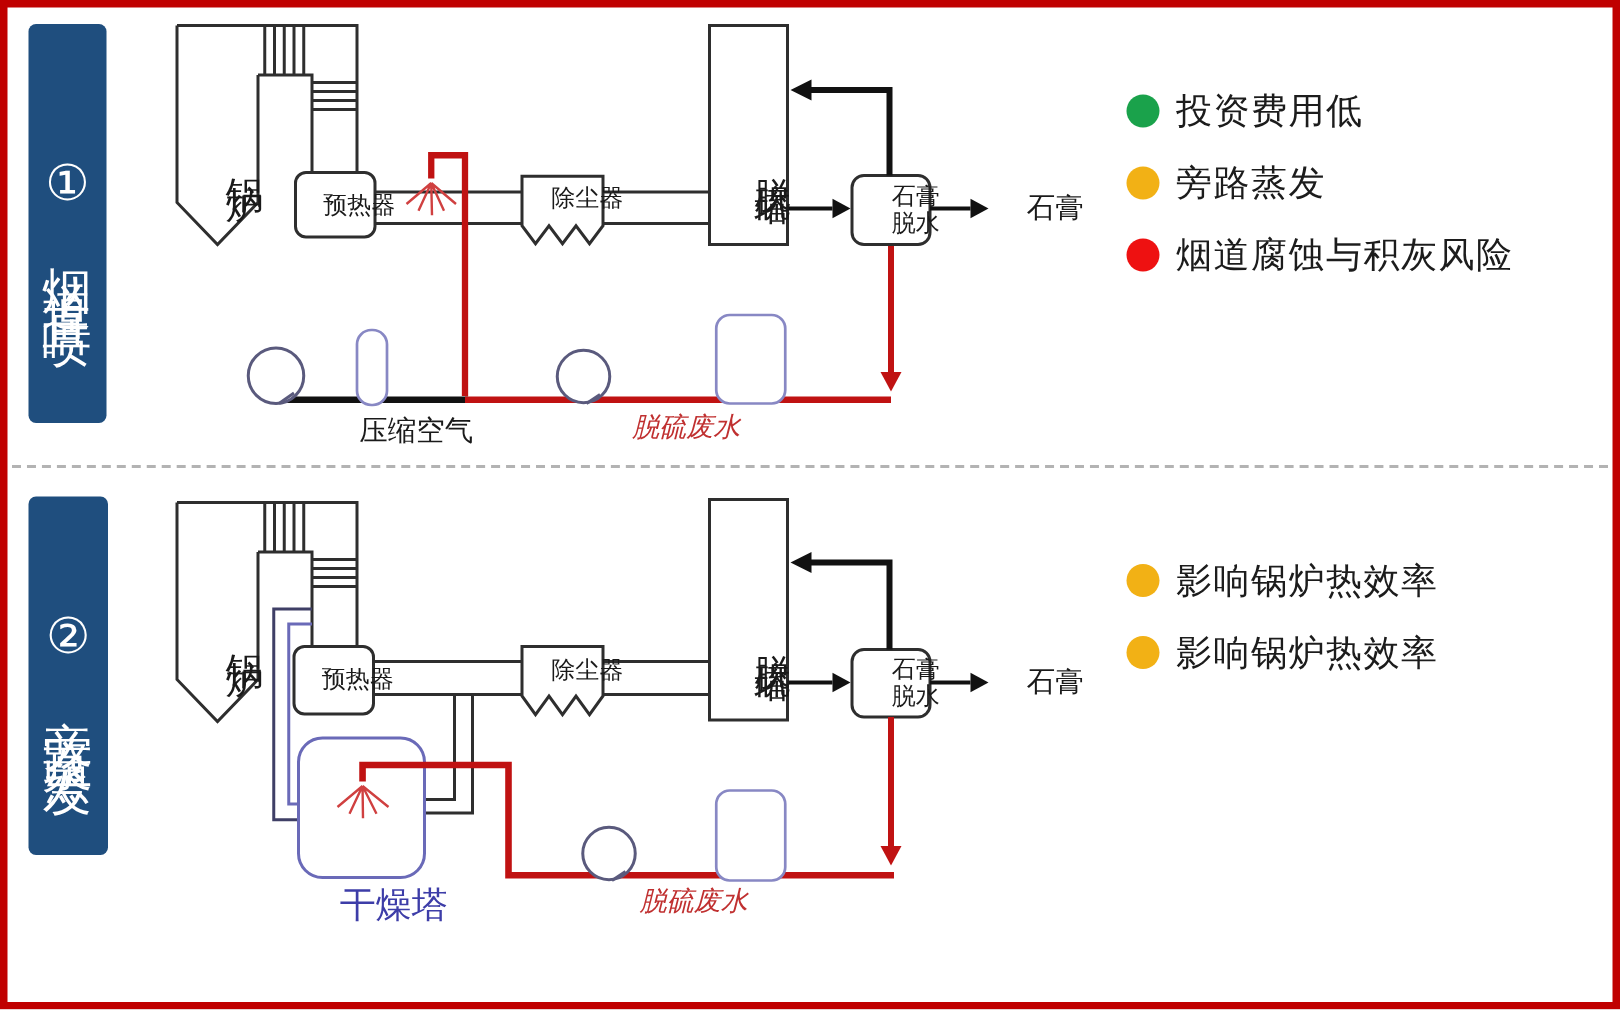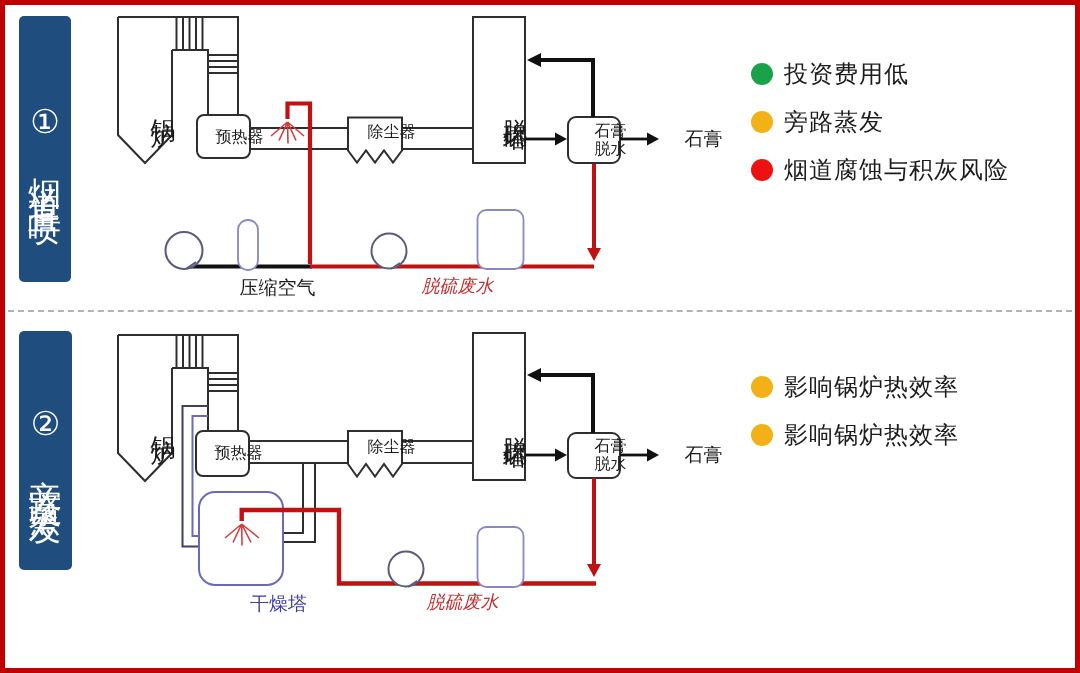--- a/index.html
+++ b/index.html
@@ -23,21 +23,21 @@
   .lbl{
     position:absolute;z-index:4;transform:translate(-50%,-50%);
     color:#1a1a1a;white-space:nowrap;text-align:left;line-height:1.12;padding-left:33px;
   }
   .v-lbl{writing-mode:vertical-rl;text-orientation:upright;}
   .boiler-lbl{font-size:25px;letter-spacing:3px;}
   .tower-lbl{font-size:24px;letter-spacing:4px;}
   .box-lbl{font-size:16px;}
   .small-lbl{font-size:18px;}
   .red-lbl{color:#c03030;font-size:18px;font-style:italic;}
-  .blue-lbl{color:#3d3da8;font-size:19px;margin-left:16px;}
+  .blue-lbl{color:#3d3da8;font-size:24px;}
   .points{position:absolute;left:751px;z-index:4;}
   #points1{top:61px;}
   #points2{top:374px;}
   .point-row{display:flex;align-items:center;height:26px;margin-bottom:22px;}
   .dot{width:22px;height:22px;border-radius:50%;flex:0 0 22px;margin-right:11px;}
   .dot[data-color="green"]{background:#1aa24b;}
   .dot[data-color="yellow"]{background:#f2b115;}
   .dot[data-color="red"]{background:#ee1111;}
   .point-text{font-size:24px;color:#1c1c1c;letter-spacing:1px;white-space:nowrap;}
   .caption{

